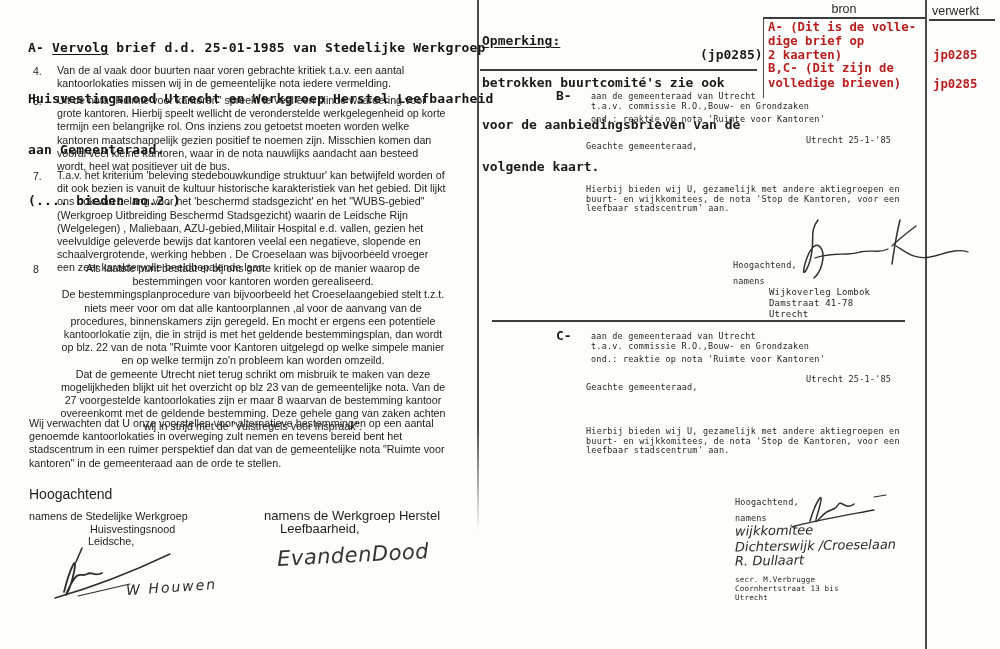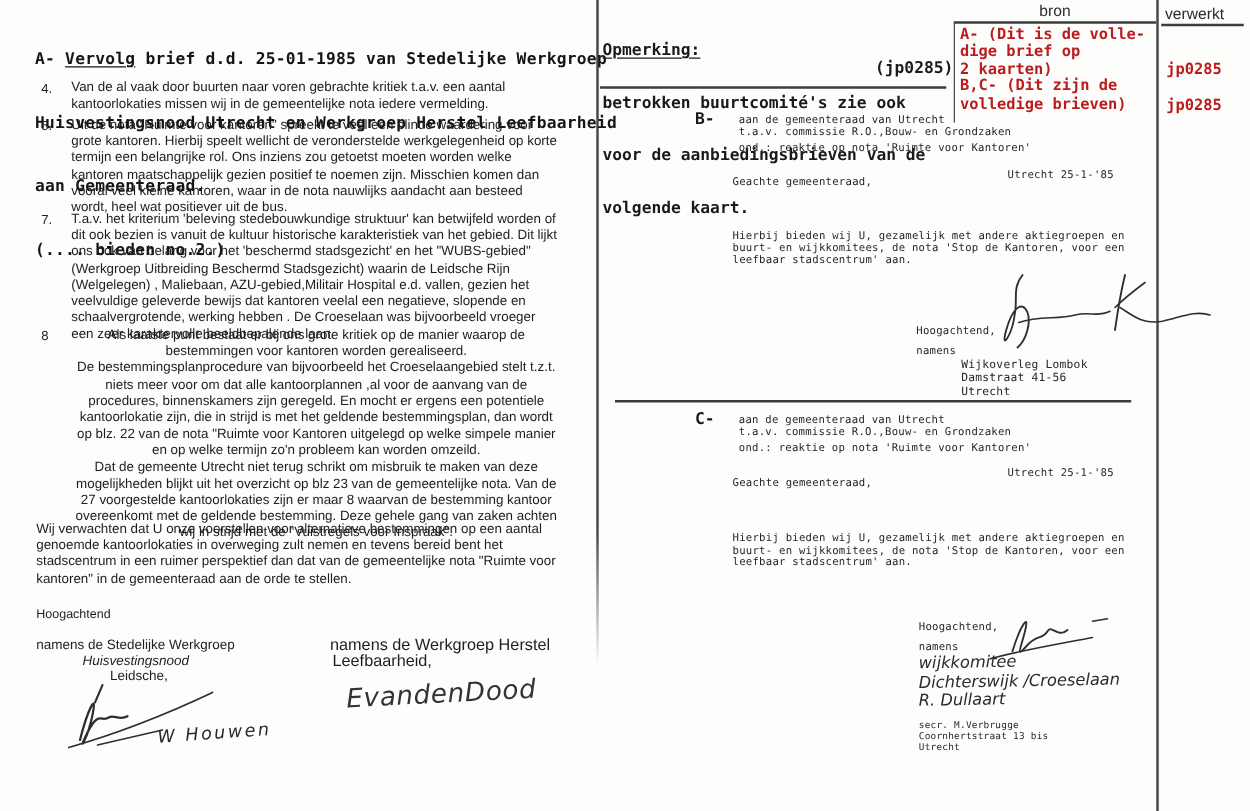--- a/index.html
+++ b/index.html
@@ -51,31 +51,31 @@
   <div class="abs sans pnum" style="left:33px;top:170px;">7.</div>
   <div class="abs sans ptext" style="left:57px;top:169px;width:392px;">T.a.v. het kriterium 'beleving stedebouwkundige struktuur' kan betwijfeld worden of dit ook bezien is vanuit de kultuur historische karakteristiek van het gebied. Dit lijkt ons ook van belang voor het 'beschermd stadsgezicht' en het "WUBS-gebied" (Werkgroep Uitbreiding Beschermd Stadsgezicht) waarin de Leidsche Rijn (Welgelegen) , Maliebaan, AZU-gebied,Militair Hospital e.d. vallen, gezien  het veelvuldige geleverde bewijs dat kantoren veelal een negatieve, slopende en schaalvergrotende, werking hebben . De Croeselaan was bijvoorbeeld vroeger een zeer karaktervolle beeldbepalende laan.</div>
 
   <div class="abs sans pnum" style="left:33px;top:263px;">8</div>
   <div class="abs sans ptext" style="left:57px;top:262px;width:392px;text-align:center;">Als laatste punt bestaat er bij ons grote kritiek op de manier waarop de bestemmingen voor kantoren worden gerealiseerd.
 De bestemmingsplanprocedure van bijvoorbeeld het Croeselaangebied stelt t.z.t. niets meer voor om dat alle kantoorplannen ,al voor de aanvang van de procedures, binnenskamers zijn geregeld. En mocht er ergens een potentiele kantoorlokatie zijn, die in strijd is met het geldende bestemmingsplan, dan wordt op blz. 22 van de nota "Ruimte voor Kantoren uitgelegd op welke simpele manier en op welke termijn zo'n probleem kan worden omzeild.
 Dat de gemeente Utrecht niet terug schrikt om misbruik te maken van deze mogelijkheden blijkt uit het overzicht op blz 23 van de gemeentelijke nota. Van de 27 voorgestelde kantoorlokaties zijn er maar 8 waarvan de bestemming kantoor overeenkomt met de geldende bestemming. Deze gehele gang van zaken achten wij in strijd met de "Vuistregels voor Inspraak".</div>
 
   <div class="abs sans ptext" style="left:29px;top:417px;width:418px;">Wij verwachten dat U onze voorstellen voor alternatieve bestemmingen op een aantal genoemde kantoorlokaties in overweging zult nemen en tevens bereid bent het stadscentrum in een ruimer perspektief dan dat van de gemeentelijke nota "Ruimte voor kantoren" in de gemeenteraad aan de orde te stellen.</div>
 
-  <div class="abs sans" style="left:29px;top:486px;font-size:10px;">Hoogachtend</div>
+  <div class="abs sans" style="left:29px;top:486px;font-size:14px;">Hoogachtend</div>
 
   <div class="abs sans" style="left:29px;top:510px;font-size:10.8px;line-height:12.5px;">
     <div>namens de Stedelijke Werkgroep</div>
-    <div style="margin-left:37px;font-style:italic;">Huisvestingsnood</div>
+    <div style="margin-left:61px;">Huisvestingsnood</div>
     <div style="margin-left:59px;">Leidsche,</div>
   </div>
 
   <div class="abs sans" style="left:264px;top:510px;font-size:13px;line-height:12.5px;">
     <div>namens de Werkgroep Herstel</div>
-    <div style="margin-left:2px;">Leefbaarheid,</div>
+    <div style="margin-left:16px;">Leefbaarheid,</div>
   </div>
 
   <svg class="abs sig" style="left:48px;top:540px;" width="135" height="62" viewBox="0 0 135 62">
     <path d="M34,8 L28,22" stroke-width="1.6"></path>
     <path d="M16,52 C22,28 30,12 26,32 C22,52 13,64 22,46 C31,28 33,38 39,34 C43,31 47,37 54,33" stroke-width="1.8"></path>
     <path d="M7,58 C42,48 84,32 122,14" stroke-width="1.4"></path>
     <path d="M30,56 L82,44" stroke-width="1.2"></path>
   </svg>
   <div class="abs hand" style="left:126px;top:579px;font-size:14px;transform:rotate(-4deg);letter-spacing:2px;">W Houwen</div>
 
@@ -105,21 +105,21 @@
 t.a.v. commissie R.O.,Bouw- en Grondzaken</div>
   <div class="abs mono ltr" style="left:591px;top:115px;">ond.: reaktie op nota 'Ruimte voor Kantoren'</div>
   <div class="abs mono ltr" style="left:806px;top:136px;">Utrecht 25-1-'85</div>
   <div class="abs mono ltr" style="left:586px;top:142px;">Geachte gemeenteraad,</div>
   <div class="abs mono ltr" style="left:586px;top:185px;">Hierbij bieden wij U, gezamelijk met andere aktiegroepen en
 buurt- en wijkkomitees, de nota 'Stop de Kantoren, voor een
 leefbaar stadscentrum' aan.</div>
   <div class="abs mono ltr" style="left:733px;top:261px;">Hoogachtend,</div>
   <div class="abs mono ltr" style="left:733px;top:277px;">namens</div>
   <div class="abs mono ltr" style="left:769px;top:287px;line-height:10.8px;font-size:9px;">Wijkoverleg Lombok
-Damstraat 41-56
+Damstraat 41-78
 Utrecht</div>
 
   <svg class="abs sig" style="left:788px;top:212px;" width="190" height="75" viewBox="0 0 190 75">
     <path d="M30,8 C22,18 26,26 24,38 C22,56 12,70 17,52 C22,34 30,28 34,38 C37,46 33,60 26,66" stroke-width="1.5"></path>
     <path d="M27,46 C44,40 58,44 72,40 C84,37 90,42 100,37" stroke-width="1.3"></path>
     <path d="M112,8 C108,24 106,38 104,52" stroke-width="1.5"></path>
     <path d="M104,34 C112,26 120,20 128,14" stroke-width="1.3"></path>
     <path d="M108,34 C118,40 126,48 142,45 C156,42 168,36 180,40" stroke-width="1.3"></path>
   </svg>
 

